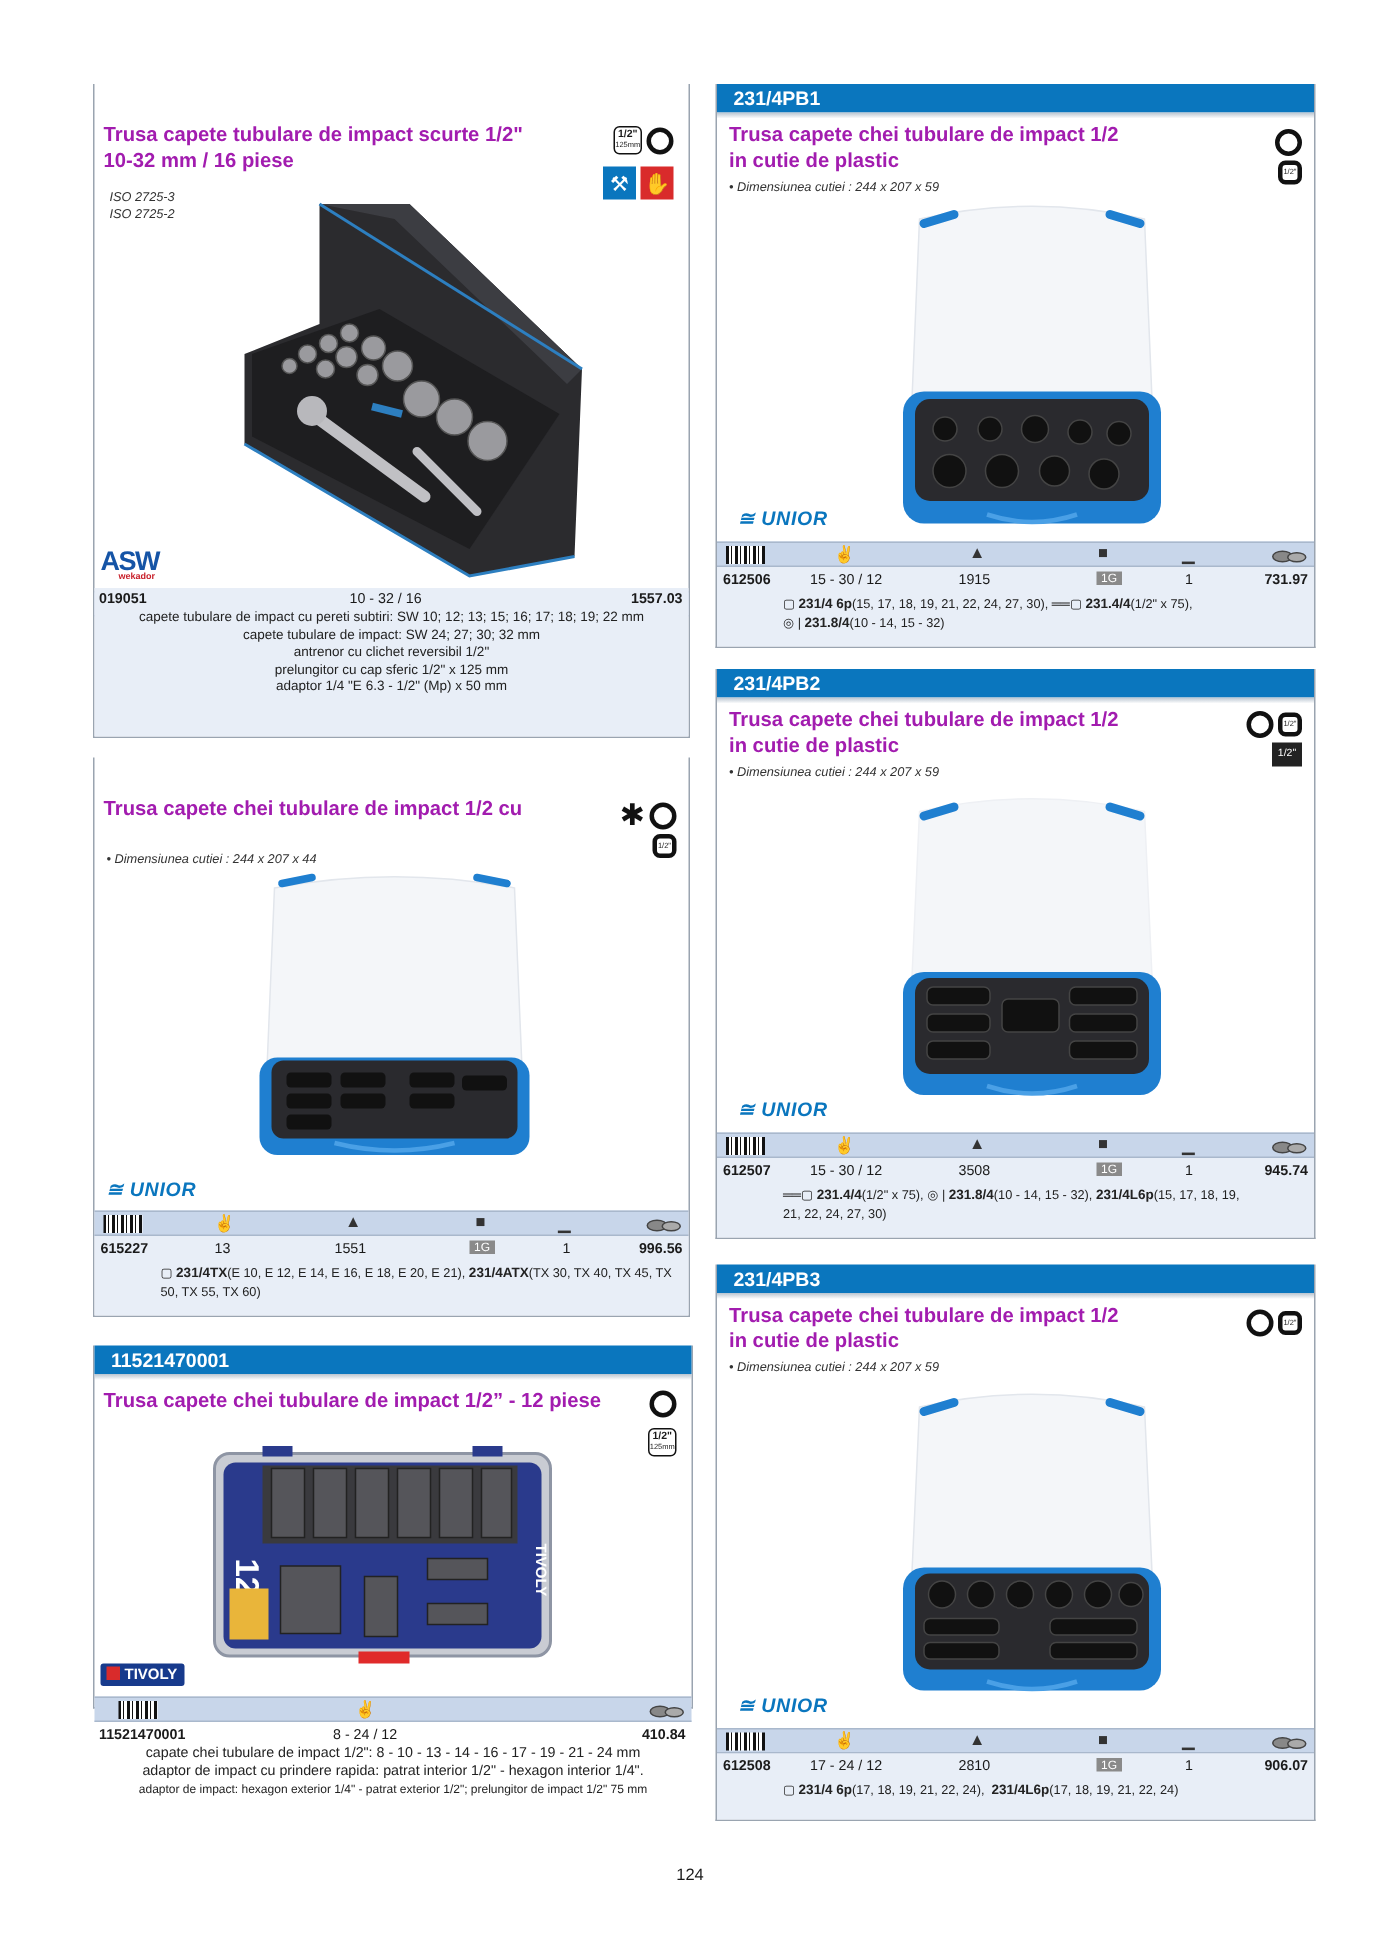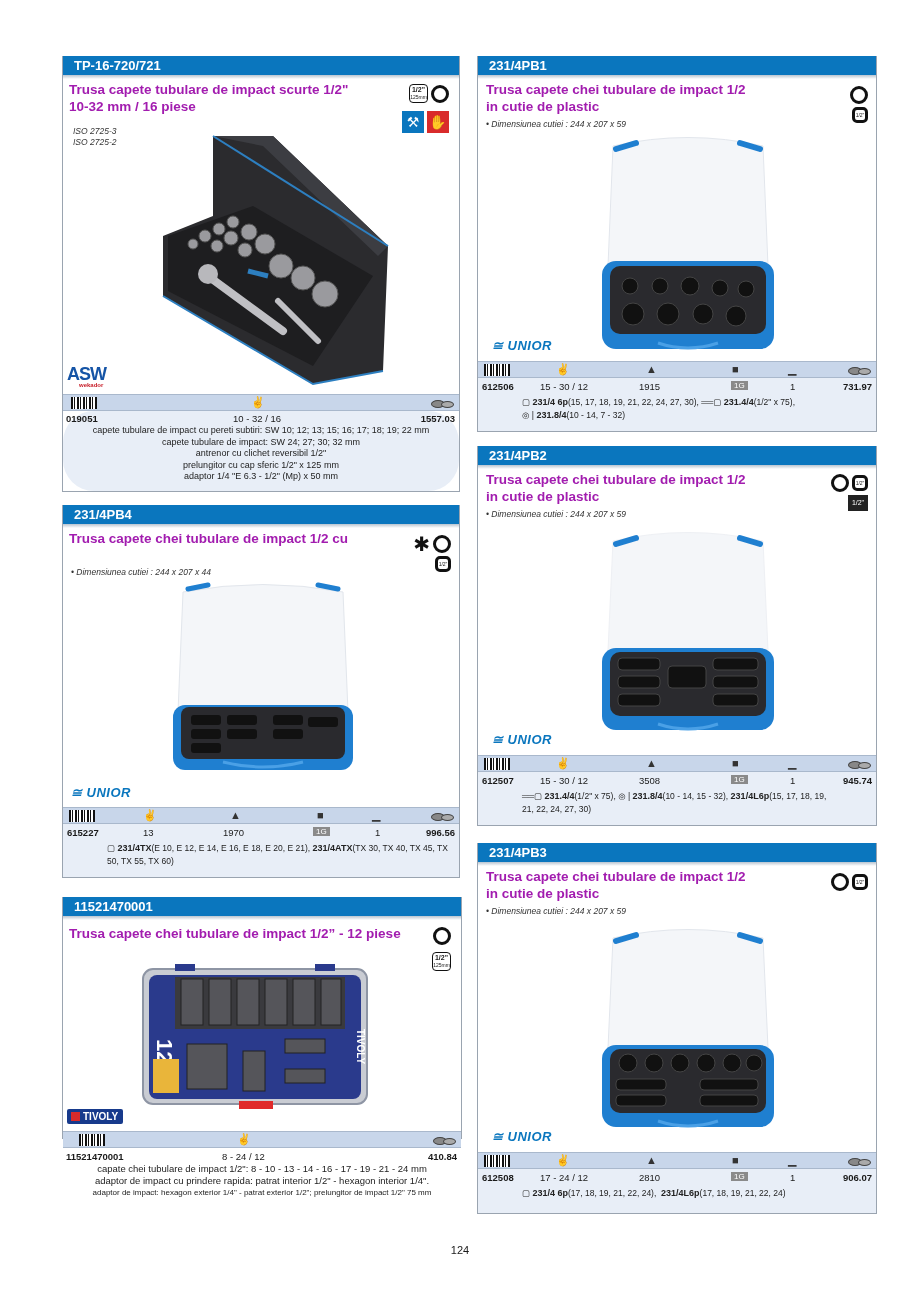--- a/index.html
+++ b/index.html
@@ -49,21 +49,20 @@
   .desc { position: absolute; left: 0; right: 0; text-align: center; font-size: 9px; line-height: 11.5px; color: #222; }
   .includes { position: absolute; font-size: 8.5px; line-height: 13px; color: #222; }
   .includes b { font-size: 9px; }
 
   .page-num { position: absolute; left: 0; right: 0; top: 1244px; text-align: center; font-size: 11px; }
 </style>
 </head>
 <body>
 
 <div class="panel" style="left:62px; top:56px; width:398px; height:436px;">
-  <div class="panel-header">TP-16-720/721</div>
   <div class="title" style="left:6px; top:25px;">
     <div>Trusa capete tubulare de impact scurte 1/2"</div>
     <div>10-32 mm / 16 piese</div>
   </div>
   <div class="iso" style="left:10px; top:70px;">
     <div>ISO 2725-3</div>
     <div>ISO 2725-2</div>
   </div>
   <div class="icons" style="right:10px; top:28px;">
     <div class="icon-row">
@@ -100,38 +99,37 @@
     <path d="M125,175 L165,215" stroke="#c0c0c4" stroke-width="6" stroke-linecap="round"></path>
     <path d="M95,145 L115,150" stroke="#2d7fc0" stroke-width="5"></path>
   </svg>
   <div class="brand-asw" style="left:4px; top:308px;"><span>ASW</span><small>wekador</small></div>
 
   <div class="spec-head" style="top:338px;">
     <span class="h barcode" style="left:8px; top:2px;"></span>
     <span class="h" style="left:188px;">✌</span>
     <span class="h coins" style="right:6px; top:2px;"></span>
   </div>
-  <div class="spec-body" style="top:355px; bottom:0;border-radius:31px;">
+  <div class="spec-body" style="top:336px; bottom:0;">
     <div class="spec-row" style="top:2px;">
       <span class="c bold" style="left:3px;">019051</span>
       <span class="c" style="left:170px;">10 - 32 / 16</span>
       <span class="c bold" style="right:4px;">1557.03</span>
     </div>
     <div class="desc" style="top:14px;">
       <div>capete tubulare de impact cu pereti subtiri: SW 10; 12; 13; 15; 16; 17; 18; 19; 22 mm</div>
       <div>capete tubulare de impact: SW 24; 27; 30; 32 mm</div>
       <div>antrenor cu clichet reversibil 1/2"</div>
       <div>prelungitor cu cap sferic 1/2" x 125  mm</div>
       <div>adaptor 1/4 "E 6.3 - 1/2" (Mp) x 50 mm</div>
     </div>
   </div>
 </div>
 
 <div class="panel" style="left:62px; top:505px; width:398px; height:373px;">
-  <div class="panel-header">231/4PB4</div>
   <div class="title" style="left:6px; top:25px;">
     <div>Trusa capete chei tubulare de impact 1/2 cu</div>
   </div>
   <div class="subnote" style="left:8px; top:62px;">• <span>Dimensiunea cutiei : 244 x 207 x 44</span></div>
   <div class="icons" style="right:8px; top:30px;">
     <div class="icon-row">
       <span class="ic-star">✱</span>
       <div class="ic-hex"></div>
     </div>
     <div class="ic-sq"><span>1/2"</span></div>
@@ -161,21 +159,21 @@
     <span class="h" style="left:80px;">✌</span>
     <span class="h" style="left:167px;">▲</span>
     <span class="h" style="left:254px;">■</span>
     <span class="h" style="left:309px;">▁</span>
     <span class="h coins" style="right:6px; top:2px;"></span>
   </div>
   <div class="spec-body" style="top:319px; bottom:0;">
     <div class="spec-row" style="top:3px;">
       <span class="c bold" style="left:4px;">615227</span>
       <span class="c" style="left:80px;">13</span>
-      <span class="c" style="left:160px;">1970</span>
+      <span class="c" style="left:160px;">1551</span>
       <span class="c badge-1g" style="left:250px;">1G</span>
       <span class="c" style="left:312px;">1</span>
       <span class="c bold" style="right:4px;">996.56</span>
     </div>
     <div class="includes" style="left:44px; top:18px; width:350px;">
       <span>▢</span> <b>231/4TX</b><span>(E 10, E 12, E 14, E 16, E 18, E 20, E 21),</span>
       <b>231/4ATX</b><span>(TX 30, TX 40, TX 45,</span>
       <span>TX 50, TX 55, TX 60)</span>
     </div>
   </div>
@@ -277,21 +275,21 @@
       <span class="c bold" style="left:4px;">612506</span>
       <span class="c" style="left:62px;">15 - 30 / 12</span>
       <span class="c" style="left:161px;">1915</span>
       <span class="c badge-1g" style="left:253px;">1G</span>
       <span class="c" style="left:312px;">1</span>
       <span class="c bold" style="right:4px;">731.97</span>
     </div>
     <div class="includes" style="left:44px; top:18px; width:350px;">
       <span>▢</span> <b>231/4 6p</b><span>(15, 17, 18, 19, 21, 22, 24, 27, 30),</span>
       <span>══▢</span> <b>231.4/4</b><span>(1/2" x 75),</span><br>
-      <span>◎ |</span> <b>231.8/4</b><span>(10 - 14, 7 - 32)</span>
+      <span>◎ |</span> <b>231.8/4</b><span>(10 - 14, 15 - 32)</span>
     </div>
   </div>
 </div>
 
 <div class="panel" style="left:477px; top:446px; width:400px; height:380px;">
   <div class="panel-header">231/4PB2</div>
   <div class="title" style="left:8px; top:25px;">
     <div>Trusa capete chei tubulare de impact 1/2</div>
     <div>in cutie de plastic</div>
   </div>

